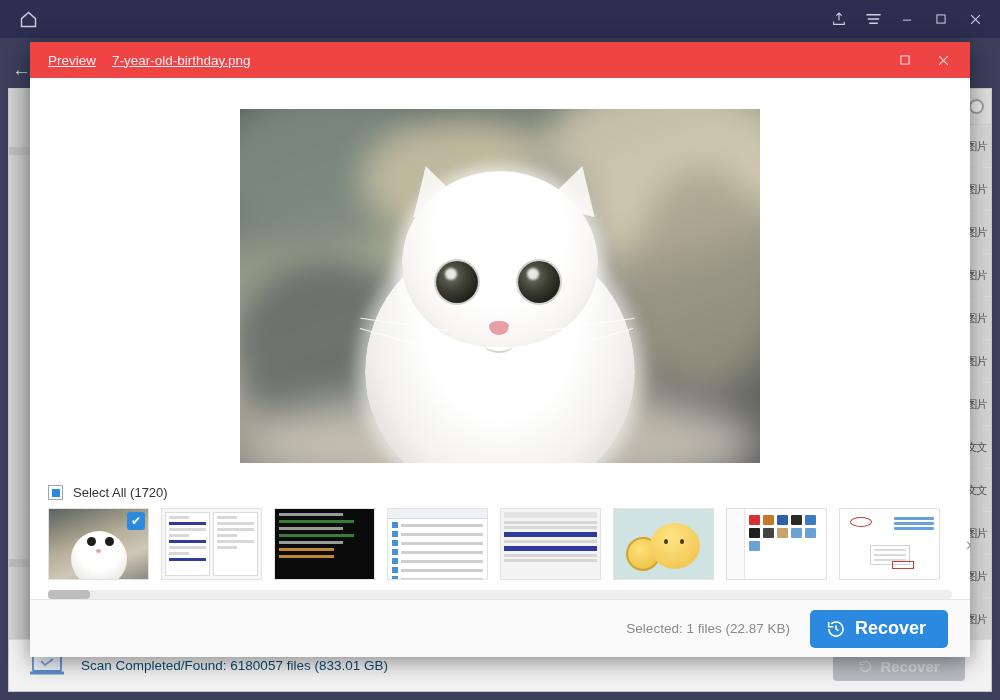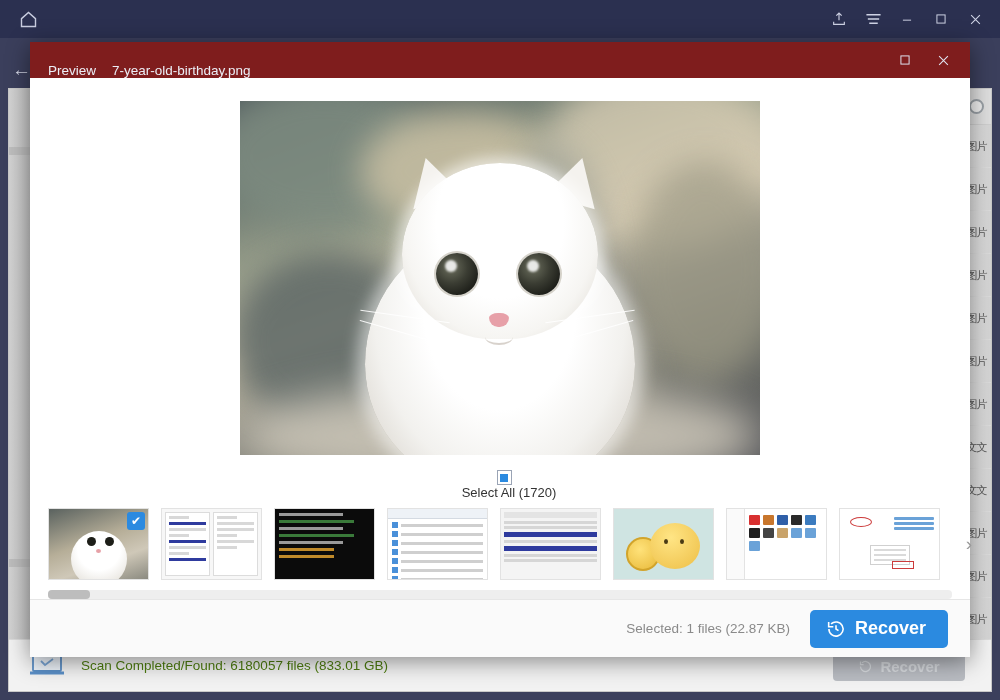--- a/index.html
+++ b/index.html
@@ -79,41 +79,41 @@
     font-size: 11px; color: #555; letter-spacing: -1px;
     border-bottom: 1px solid #dcdcdc;
   }
   .app-statusbar {
     position: absolute; left: 0; right: 0; bottom: 0; height: 52px;
     background: #f2f2f2; display: flex; align-items: center;
     border-top: 1px solid #dcdcdc;
   }
   .status-icon { margin-left: 18px; width: 42px; height: 30px; position: relative; }
   .status-text {
-    margin-left: 12px; font-size: 13.5px; color: #4d7c0f;
+    margin-left: 12px; font-size: 13.5px; color: #0c4a6e;
   }
   .app-recover-ghost {
     position: absolute; right: 26px; bottom: 10px;
     width: 132px; height: 30px; border-radius: 4px;
     background: #a6aab2;
     display: flex; align-items: center; justify-content: center;
     gap: 7px; color: #cfd3d8; font-size: 15px; font-weight: bold;
     opacity: .75;
   }
 
   
   .preview-modal {
     position: absolute; left: 30px; top: 42px;
     width: 940px; height: 615px;
     background: #fff;
     box-shadow: 0 4px 22px rgba(0,0,0,.45);
   }
   .preview-titlebar {
-    height: 36px; background: #7f1d1d;
-    display: flex; align-items: flex-end; color: #e7e9f2;
+    height: 36px; background: #ef4444;
+    display: flex; align-items: center; color: #e7e9f2; text-decoration: underline;
   }
   .pv-title {
     margin-left: 18px; font-size: 13.5px; color: #eceef6;
   }
   .pv-filename {
     margin-left: 16px; font-size: 13.5px; color: #eceef6;
   }
   .pv-spacer { flex: 1; }
   .pv-btn {
     width: 38px; height: 36px;
@@ -198,21 +198,20 @@
   }
   .whisker {
     position: absolute; height: 1px; background: rgba(255,255,255,.9);
     filter: blur(.3px);
   }
 
   
   .select-all-row {
     display: flex; align-items: center;
     padding: 0 0 8px 18px;
-    flex-direction: column;
   }
   .sa-checkbox {
     width: 15px; height: 15px; border: 1px solid #9aa4b5;
     background: #fff; display: flex; align-items: center; justify-content: center;
     margin-right: 10px;
   }
   .sa-inner { width: 8px; height: 8px; background: #2b8ae0; }
   .sa-label { font-size: 13px; color: #333; }
 
   .thumbs-wrap {

